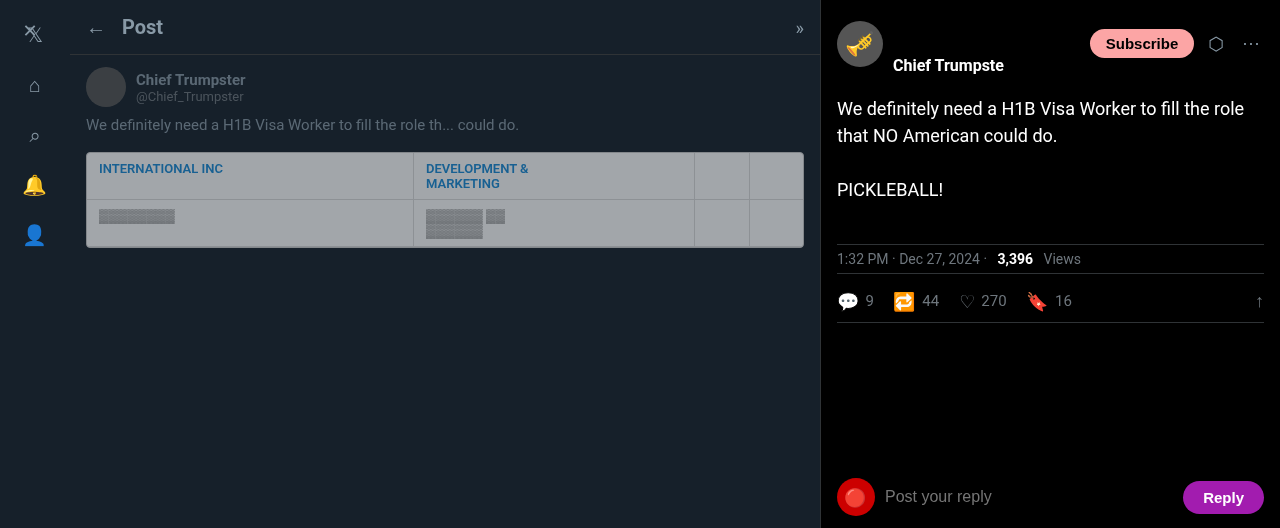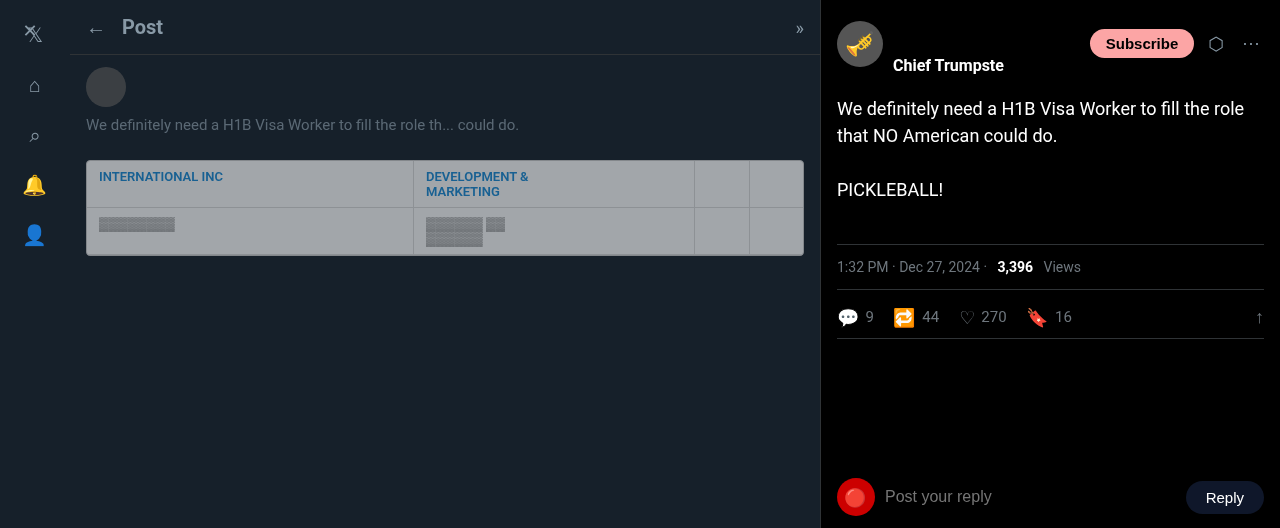--- a/index.html
+++ b/index.html
@@ -113,21 +113,21 @@
       line-height: 1.4;
       margin-bottom: 10px;
     }
 
     
     .table-wrapper {
       background: #fff;
       border: 1px solid #ccc;
       border-radius: 4px;
       overflow: hidden;
-      margin-top: 24px;
+      margin-top: 16px;
     }
     .data-table {
       width: 100%;
       border-collapse: collapse;
       font-size: 13px;
     }
     .data-table tr {
       border-bottom: 1px solid #ddd;
     }
     .data-table td {
@@ -234,21 +234,21 @@
     }
     .main-post-text {
       color: #fff;
       font-size: 18px;
       line-height: 1.5;
       margin-bottom: 14px;
     }
     .post-meta {
       color: #6e767d;
       font-size: 14px;
-      padding: 14px 0;
+      padding: 6px 0;
       border-top: 1px solid #2f3336;
       border-bottom: 1px solid #2f3336;
       margin-bottom: 6px;
     }
     .post-meta .views-count {
       color: #fff;
       font-weight: 700;
     }
 
     
@@ -299,27 +299,27 @@
     }
     .reply-input {
       flex: 1;
       background: transparent;
       border: none;
       color: #bef264;
       font-size: 16px;
       outline: none;
     }
     .reply-btn {
-      background: #0f172a;
+      background: #a21caf;
       color: #fff;
       border: none;
       border-radius: 9999px;
       padding: 8px 20px;
       font-size: 15px;
-      font-weight: 400;
+      font-weight: 700;
       cursor: pointer;
       flex-shrink: 0;
     }
   </style>
 </head>
 <body>
 
 <div class="left-panel">
 
   <div class="close-btn">
@@ -336,20 +336,24 @@
 
   <div class="top-bar">
     <span class="top-bar-icon">←</span>
     <span class="top-bar-title">Post</span>
     <span class="top-bar-forward">»</span>
   </div>
 
   <div class="post-area">
     <div class="post-header">
       <div class="avatar-small"></div>
+      <div>
+        <div class="post-author">Chief Trumpster</div>
+        <div class="post-handle">@Chief_Trumpster</div>
+      </div>
     </div>
 
     <div class="post-text">We definitely need a H1B Visa Worker to fill the role th... could do.</div>
 
     <div class="table-wrapper">
       <table class="data-table">
         <tbody>
             <tr>
           <td class="link-cell">INTERNATIONAL INC</td>
           <td class="link-cell">DEVELOPMENT &amp;<br>MARKETING</td>

